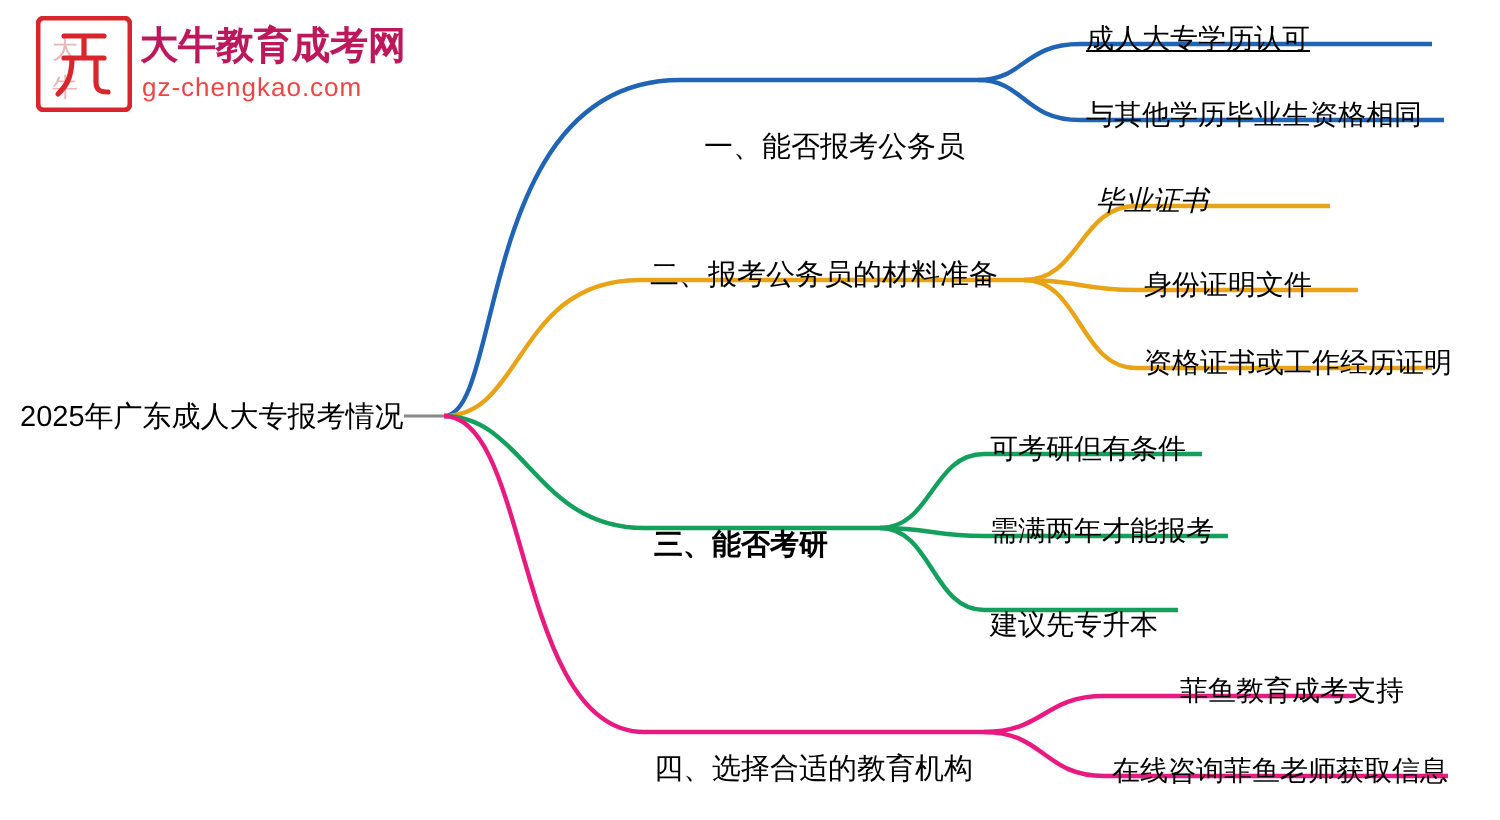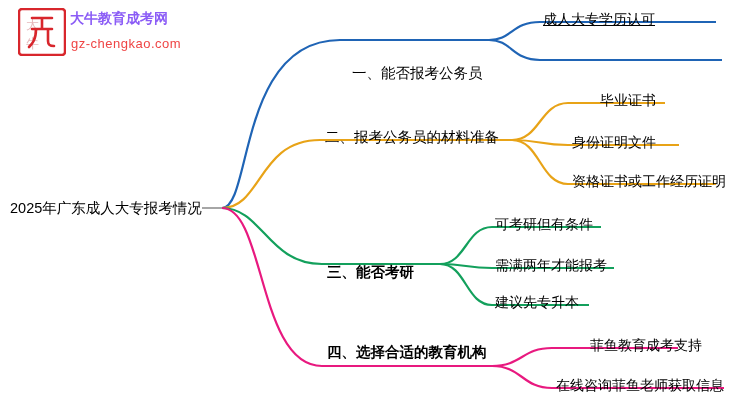--- a/index.html
+++ b/index.html
@@ -41,23 +41,23 @@
     position: absolute;
     left: 0;
     top: 0;
     width: 48px;
     height: 48px;
   }
   .logo-title {
     position: absolute;
     left: 52px;
     top: 2px;
-    font-size: 14px;
+    font-size: 19px;
     font-weight: bold;
-    color: #8b5cf6;
+    color: #be185d;
     letter-spacing: 0px;
     white-space: nowrap;
   }
   .logo-sub {
     position: absolute;
     left: 53px;
     top: 28px;
     font-size: 13px;
     color: #ef4444;
     letter-spacing: 0.5px;
@@ -131,28 +131,29 @@
     <path d="M492 366 C522 366 522 348 552 348" stroke="#e8197f" stroke-width="2.2" fill="none"></path>
     <path d="M552 348 L678 348" stroke="#e8197f" stroke-width="2.2" fill="none"></path>
     <path d="M492 366 C522 366 522 388 552 388" stroke="#e8197f" stroke-width="2.2" fill="none"></path>
     <path d="M552 388 L724 388" stroke="#e8197f" stroke-width="2.2" fill="none"></path>
   </svg>
 
   <div class="node root">2025年广东成人大专报考情况</div>
 
   <div class="node branch" style="left:352px; top:28px;margin-top:36px;">一、能否报考公务员</div>
   <div class="node leaf" style="left:543px; top:11px;text-decoration:underline;">成人大专学历认可</div>
+  <div class="node leaf" style="left:543px; top:49px;">与其他学历毕业生资格相同</div>
 
   <div class="node branch" style="left:325px; top:128px;">二、报考公务员的材料准备</div>
-  <div class="node leaf" style="left:600px; top:92px;">毕业证书</div>
+  <div class="node leaf" style="left:548px; top:92px;font-style:italic;">毕业证书</div>
   <div class="node leaf" style="left:572px; top:173px;">资格证书或工作经历证明</div>
   <div class="node leaf" style="left:572px; top:134px;">身份证明文件</div>
 
   <div class="node branch" style="left:327px; top:263px;font-weight:bold;">三、能否考研</div>
   <div class="node leaf" style="left:495px; top:216px;">可考研但有条件</div>
   <div class="node leaf" style="left:495px; top:257px;">需满两年才能报考</div>
-  <div class="node leaf" style="left:495px; top:294px;font-family:Liberation Mono, monospace;">建议先专升本</div>
+  <div class="node leaf" style="left:495px; top:304px;font-family:Liberation Mono, monospace;">建议先专升本</div>
 
-  <div class="node branch" style="left:327px; top:343px;font-weight:bold;">四、选择合适的教育机构</div>
+  <div class="node branch" style="left:327px; top:375px;">四、选择合适的教育机构</div>
   <div class="node leaf" style="left:556px; top:337px;margin-left:34px;">菲鱼教育成考支持</div>
   <div class="node leaf" style="left:556px; top:377px;">在线咨询菲鱼老师获取信息</div>
 
 </div>
 
 </body></html>

